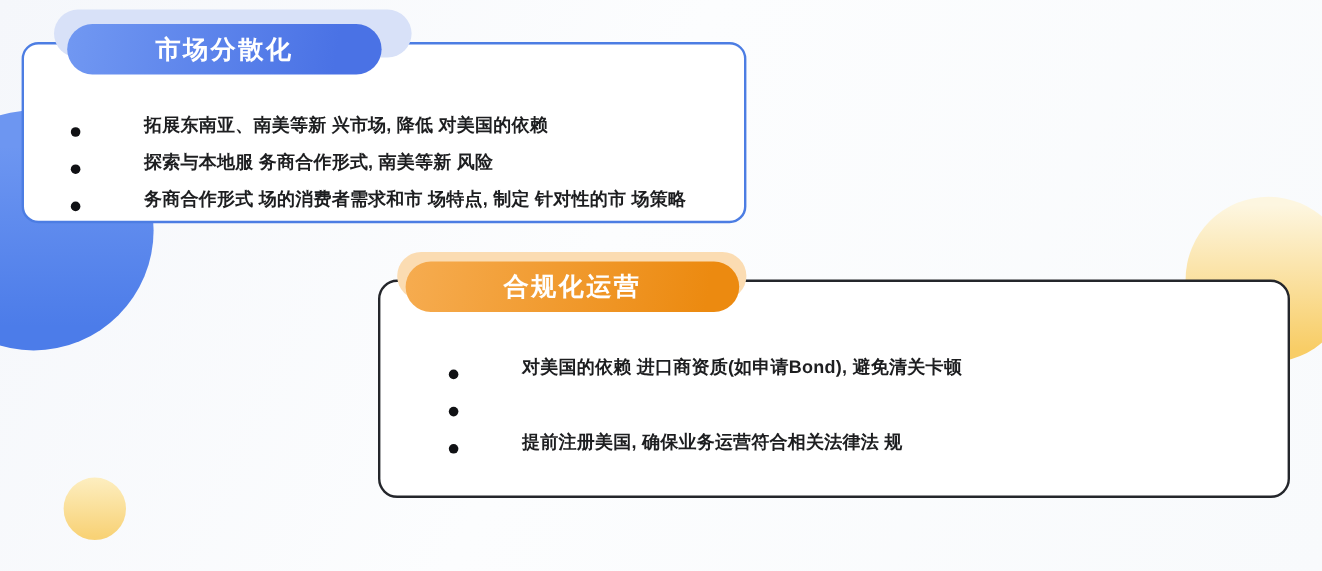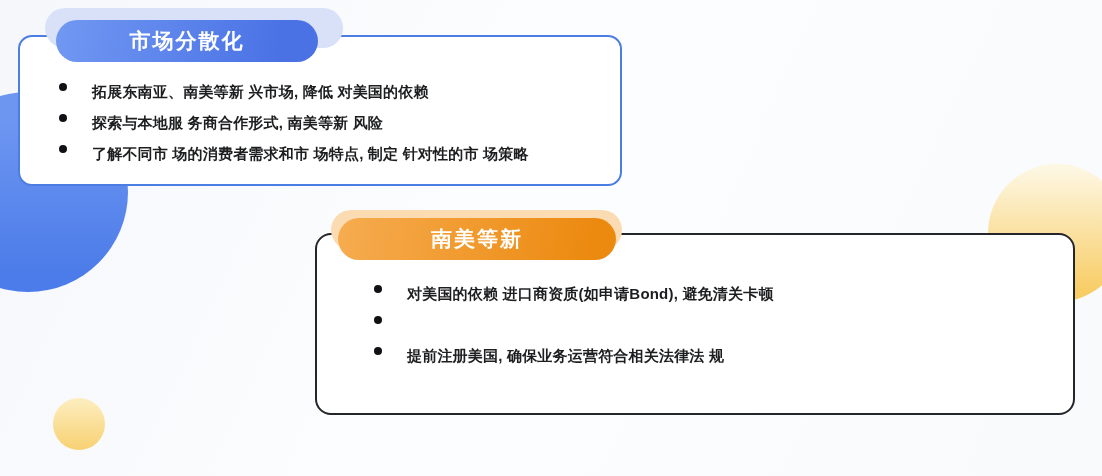--- a/index.html
+++ b/index.html
@@ -32,21 +32,21 @@
     color:#ffffff; font-size:21px; font-weight:700; letter-spacing:2px;
   }
   .pill-1 { left:56px;  top:20px;  width:262px;
             background:linear-gradient(100deg,#7198f2 0%,#4a72e5 85%); }
   .pill-2 { left:338px; top:218px; width:278px;
             background:linear-gradient(100deg,#f6ac50 0%,#ec8a10 90%); }
 
   .bullets { position:absolute; list-style:none; margin:0; padding:0; }
   .bullets-1 { left:39px; top:46px; }
   .bullets-2 { left:57px; top:50px; }
-  .bullet-row { display:flex; align-items:flex-start; height:31px; }
+  .bullet-row { display:flex; align-items:flex-end; height:31px;gap:28px; }
   .dot { width:8px; height:8px; border-radius:50%; background:#101114;
          margin-right:25px; flex:none; }
   .bullet-text { font-size:15px; font-weight:700; color:#1d1e20;
                  white-space:nowrap; letter-spacing:0.2px; }
 </style>
 </head>
 <body>
 
 <div class="stage">
 
@@ -59,21 +59,21 @@
       <li class="bullet-row">
         <span class="dot"></span>
         <span class="bullet-text">拓展东南亚、南美等新 兴市场, 降低 对美国的依赖</span>
       </li>
       <li class="bullet-row">
         <span class="dot"></span>
         <span class="bullet-text">探索与本地服 务商合作形式, 南美等新 风险</span>
       </li>
       <li class="bullet-row">
         <span class="dot"></span>
-        <span class="bullet-text">了解不同市 场的消费者需求和市 场特点, 制定 针对性的市 场策略</span>
+        <span class="bullet-text">务商合作形式 场的消费者需求和市 场特点, 制定 针对性的市 场策略</span>
       </li>
     </ul>
   </div>
   <div class="pill-backdrop pill-backdrop-1"></div>
   <div class="pill pill-1">
     <span>市场分散化</span>
   </div>
 
   <div class="card card-2">
     <ul class="bullets bullets-2">
@@ -85,16 +85,16 @@
         <span class="dot"></span>
       </li>
       <li class="bullet-row">
         <span class="dot"></span>
         <span class="bullet-text">提前注册美国, 确保业务运营符合相关法律法 规</span>
       </li>
     </ul>
   </div>
   <div class="pill-backdrop pill-backdrop-2"></div>
   <div class="pill pill-2">
-    <span>南美等新</span>
+    <span>合规化运营</span>
   </div>
 
 </div>
 
 </body></html>

